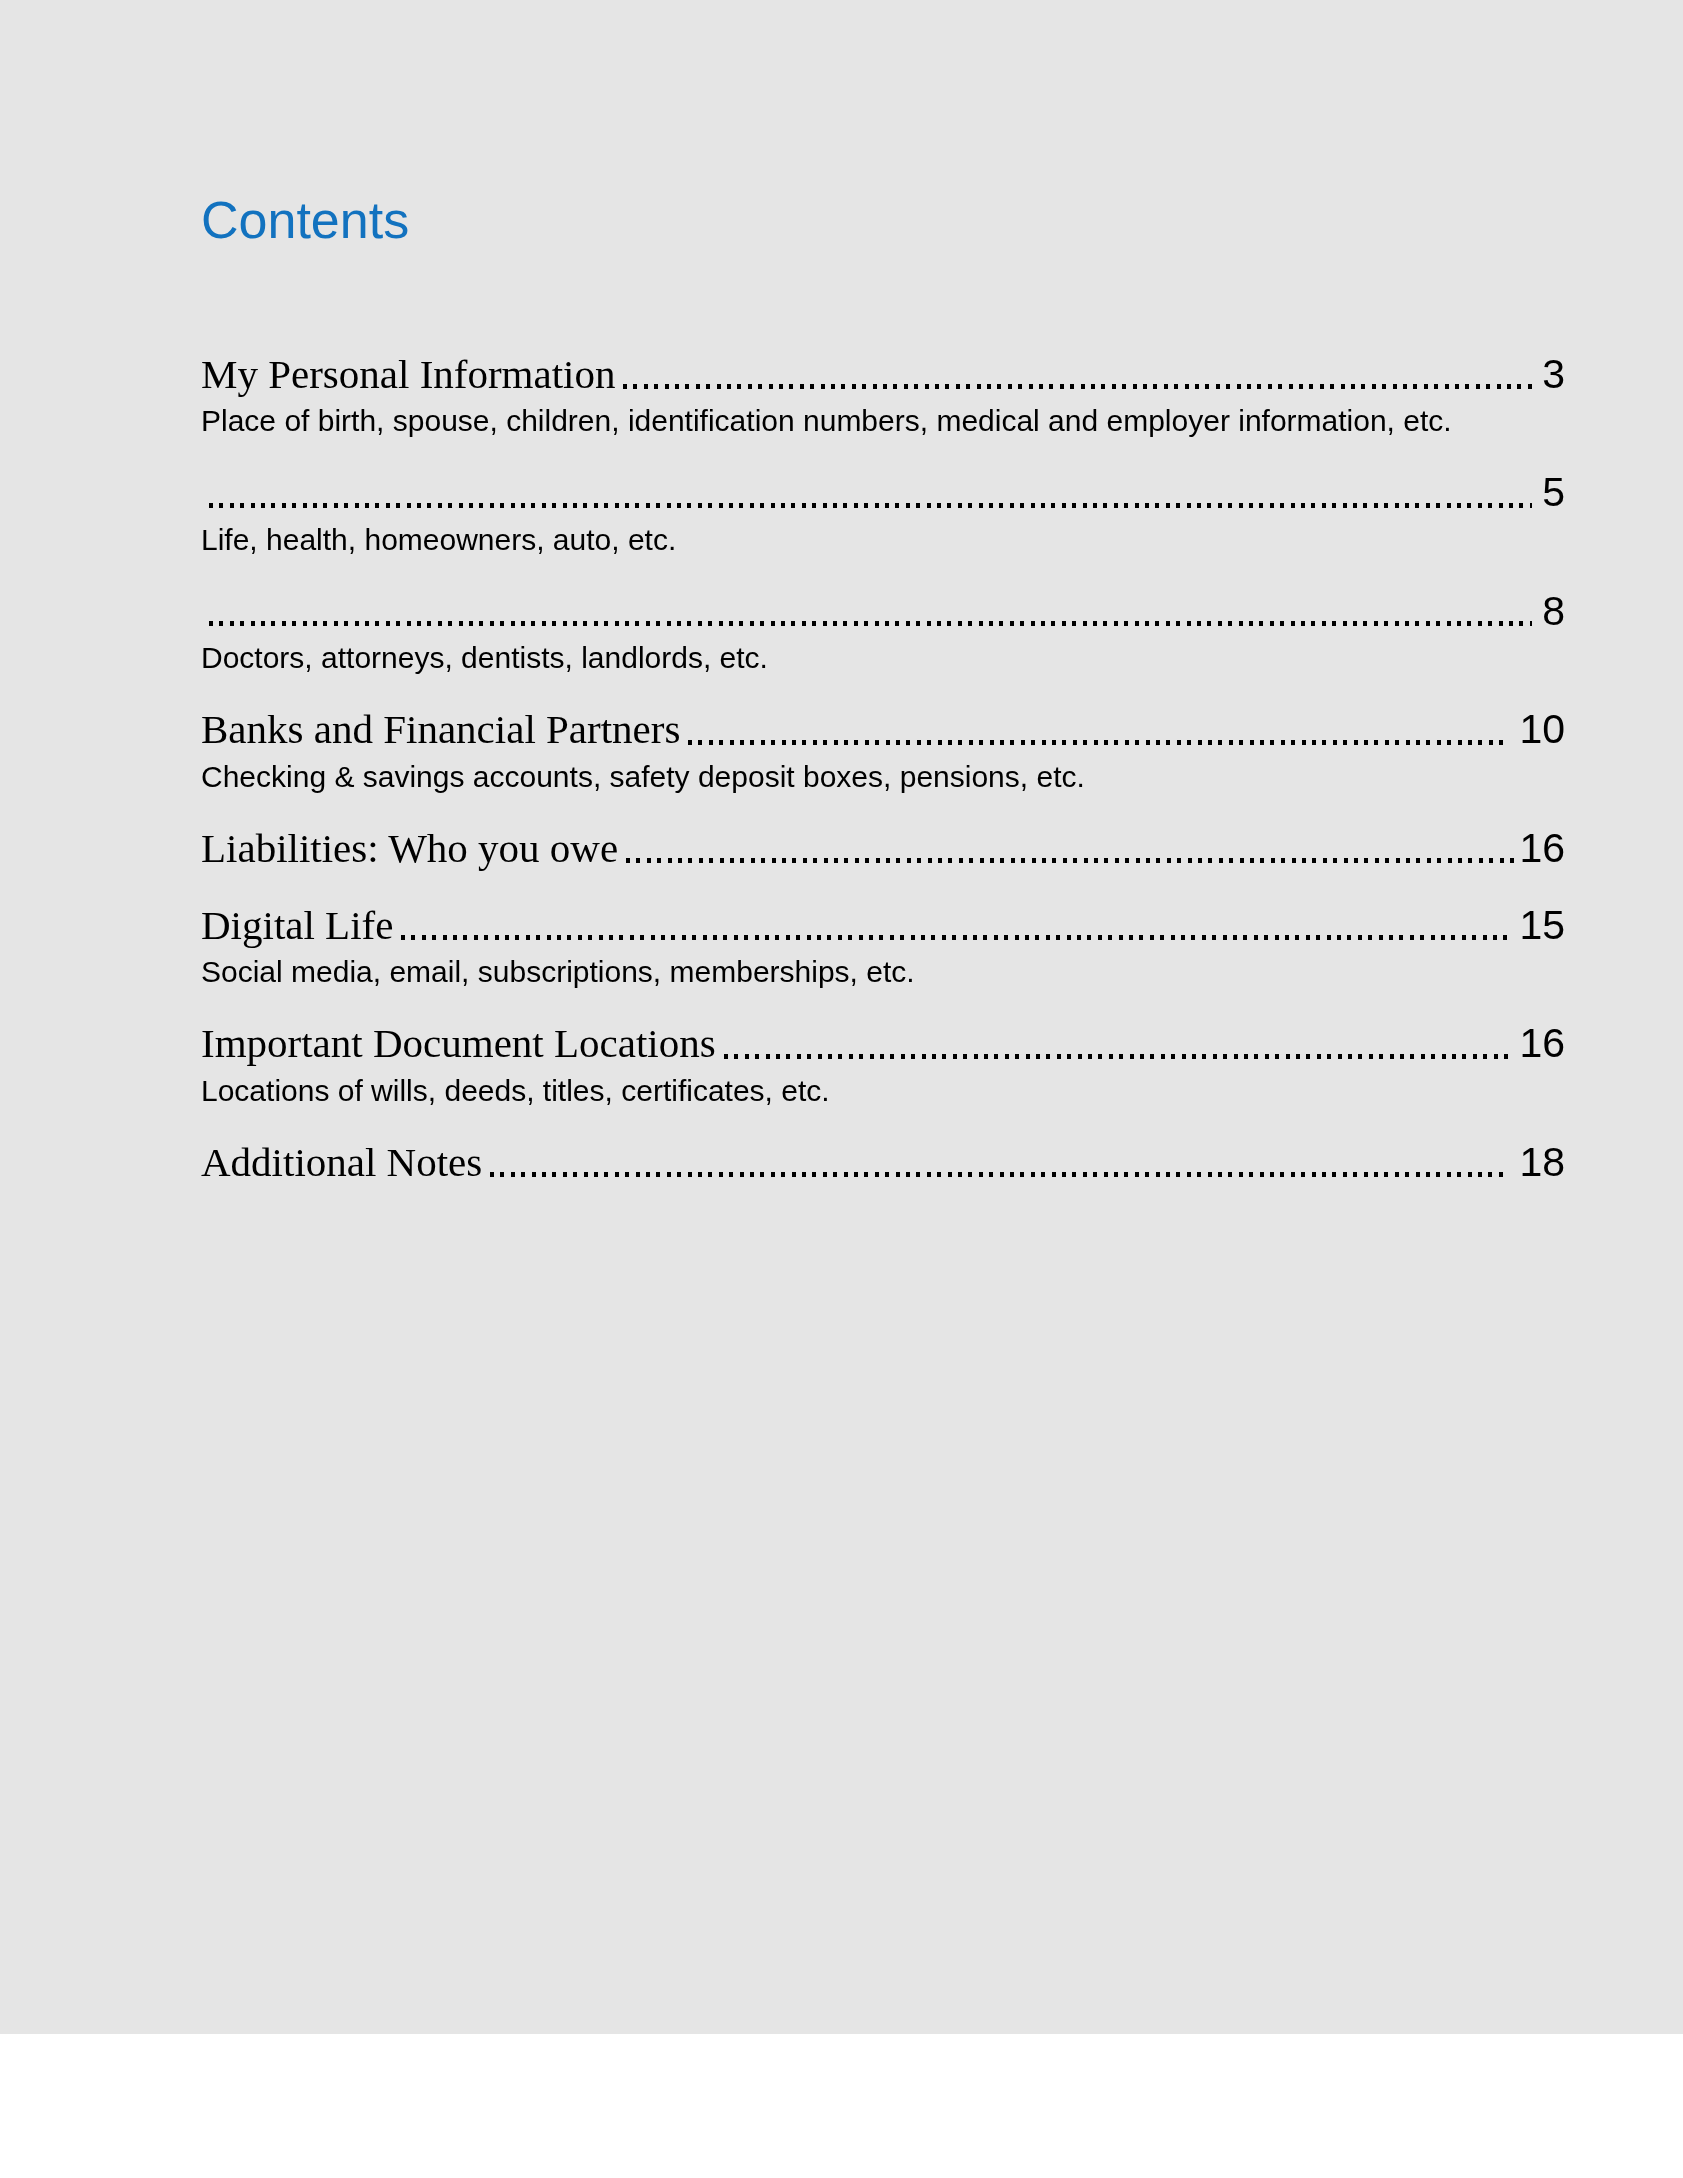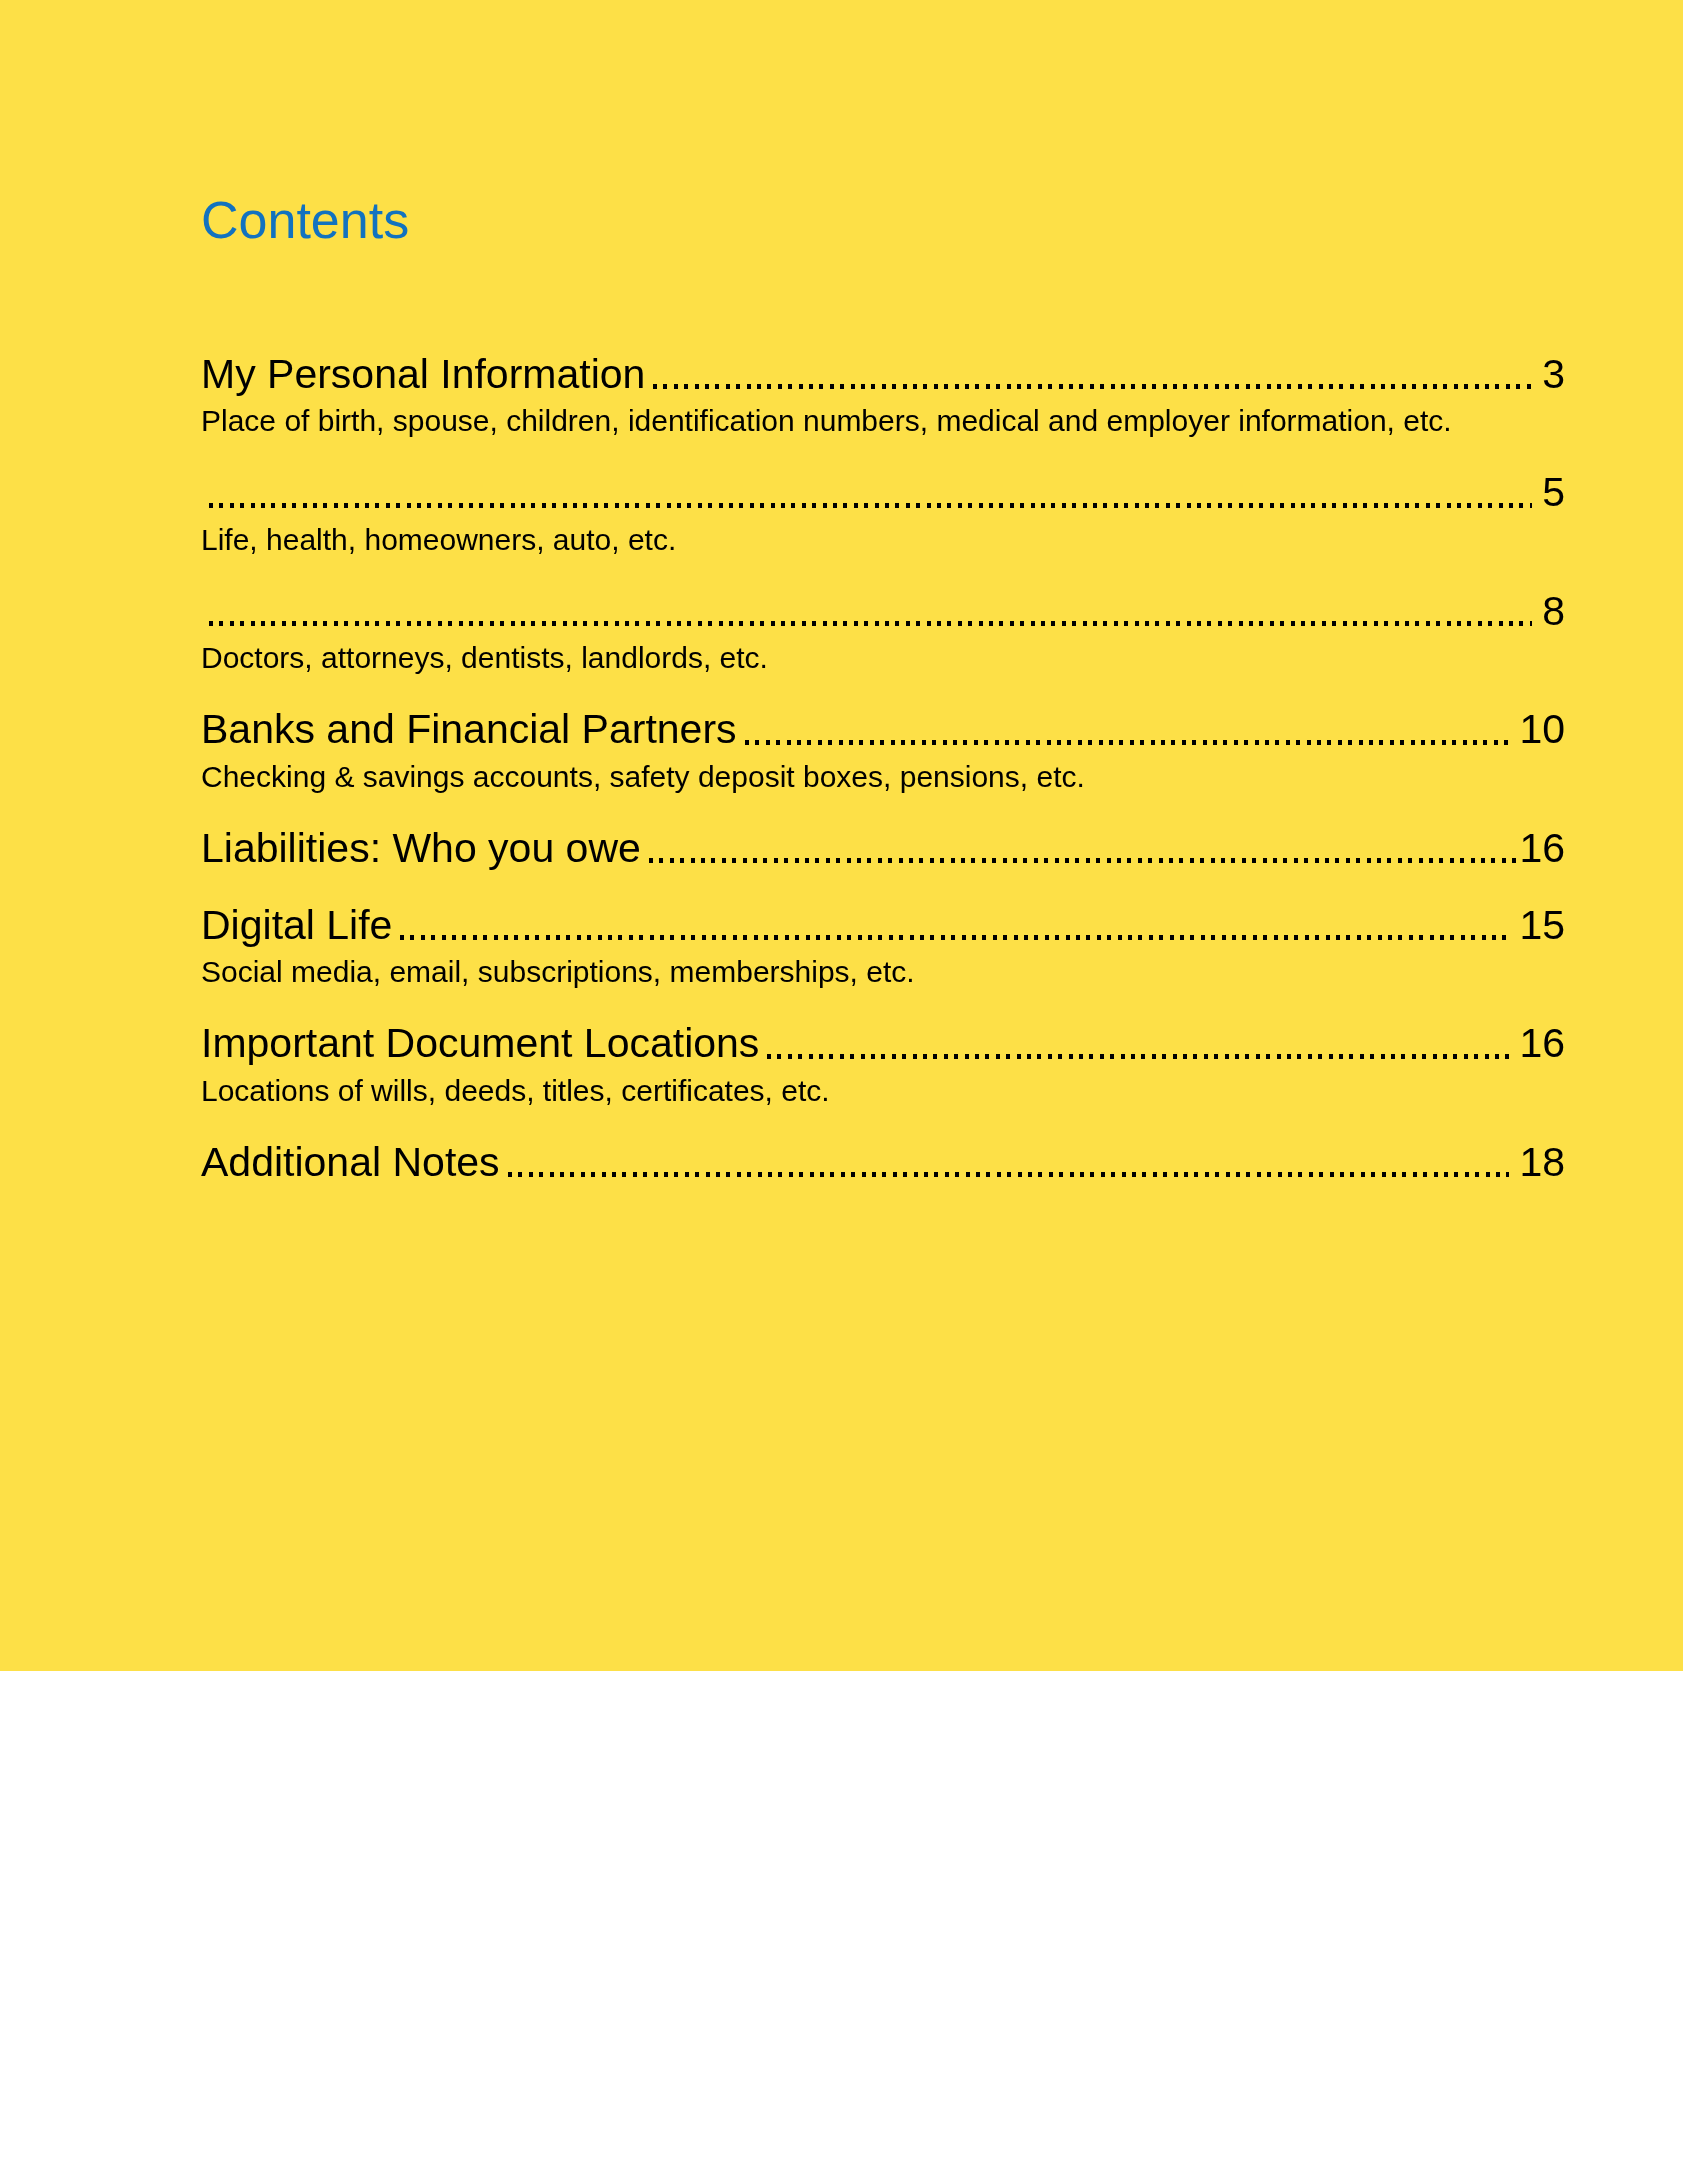--- a/index.html
+++ b/index.html
@@ -1,21 +1,21 @@
 <!DOCTYPE html>
 <html><head>
 <meta charset="utf-8">
 <style>
   * { margin: 0; padding: 0; box-sizing: border-box; }
   html, body { background: #ffffff; }
   .page {
     position: relative;
     width: 1683px;
-    height: 1671px;
-    background: #fde047;
+    height: 2034px;
+    background: #e5e5e5;
     font-family: "Liberation Sans", "DejaVu Sans", sans-serif;
     color: #000000;
     overflow: hidden;
   }
   .content {
     position: absolute;
     left: 201px;
     top: 188px;
     width: 1364px;
   }
@@ -28,21 +28,21 @@
   }
   .toc-section { margin-bottom: 29px; }
   .toc-section.space-before { margin-top: 15px; }
   .toc-row {
     display: flex;
     align-items: flex-end;
     font-size: 41px;
     line-height: 1.18;
     white-space: nowrap;
   }
-  .toc-entry-title { white-space: nowrap; }
+  .toc-entry-title { white-space: nowrap; font-family: Liberation Serif, serif; }
   .leader {
     flex: 1 1 auto;
     height: 5px;
     align-self: flex-end;
     margin: 0 10px 9px 8px;
     background-image: repeating-linear-gradient(
       to right, #000 0, #000 4px, transparent 4px, transparent 10.4px);
   }
   .leader.tight { margin-right: 3px; }
   .toc-page { white-space: nowrap; }

